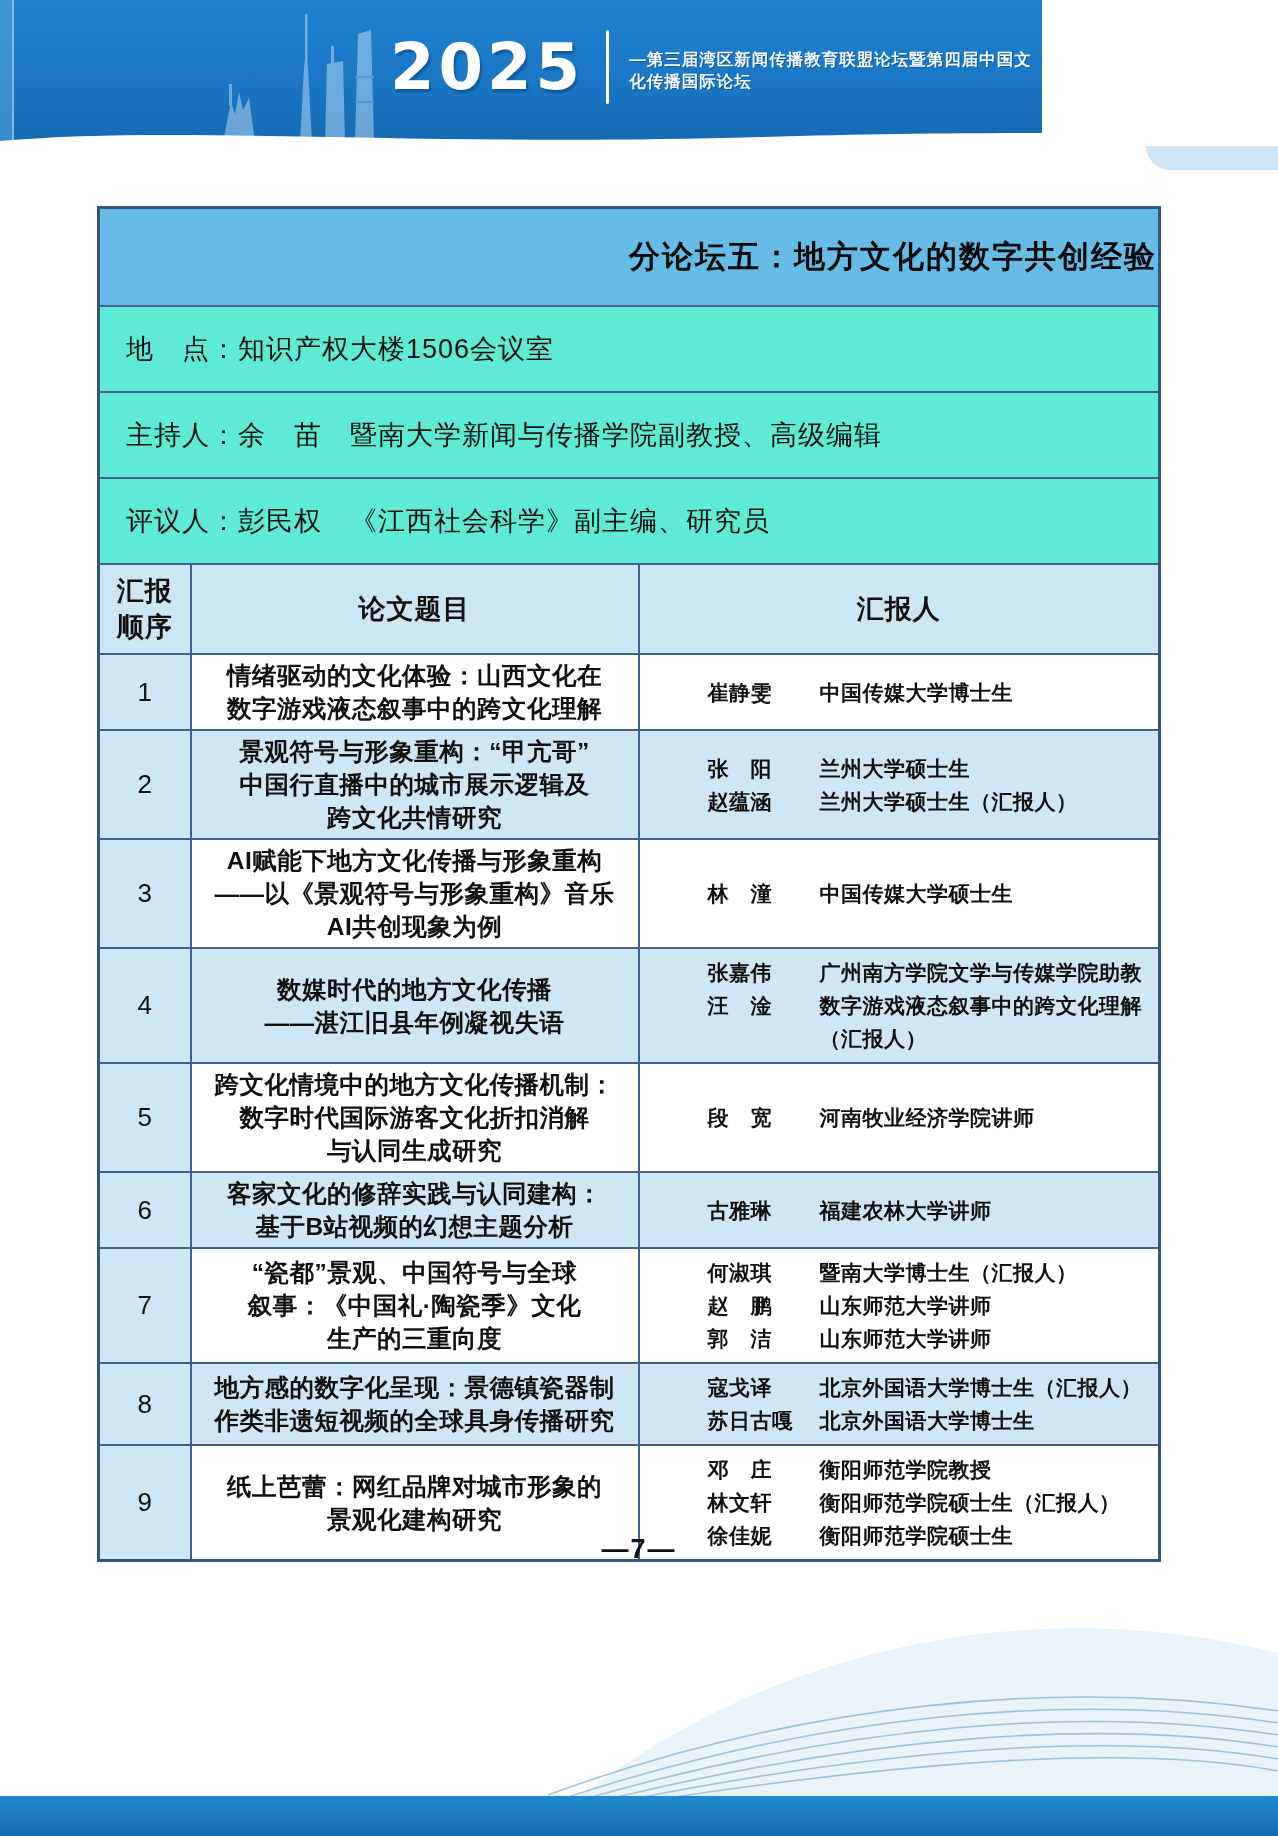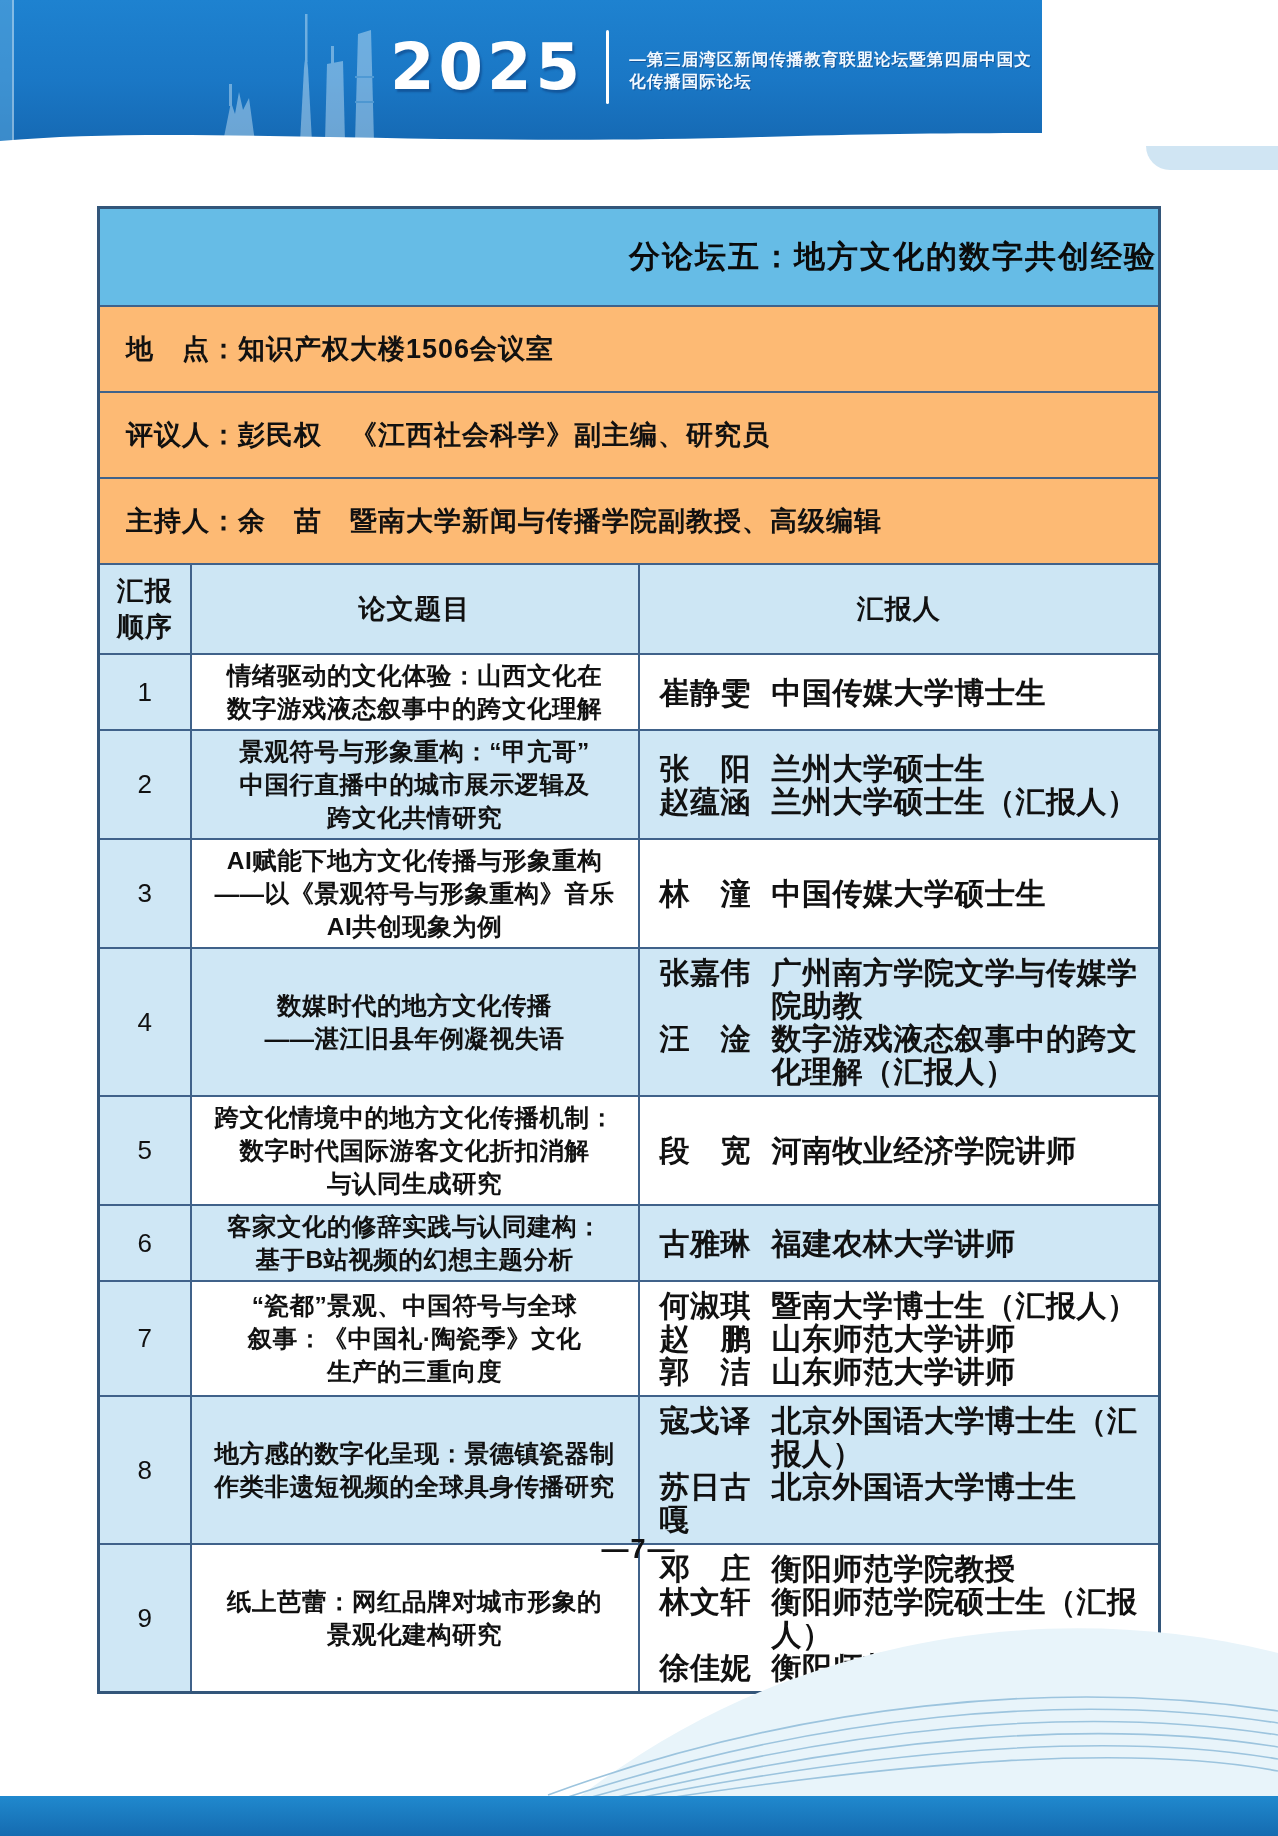--- a/index.html
+++ b/index.html
@@ -46,41 +46,41 @@
     position:absolute;left:97px;top:206px;width:1061px;
     border-collapse:collapse;table-layout:fixed;
     border:3px solid #33567a;
   }
   .program td,.program th{border:2px solid #40628a;}
   .session-title{
     background:#66bce6;height:94px;text-align:right;vertical-align:middle;
     font-size:31px;font-weight:bold;letter-spacing:2px;color:#0b0b0b;
   }
   .info{
-    background:#fdba74;font-size:27px;font-weight:700;letter-spacing:1px;
+    background:#5eead4;font-size:27px;font-weight:400;letter-spacing:1px;
     padding:24px 12px 24px 26px;vertical-align:middle;
   }
   .program th{
     background:#cde6f4;font-size:27px;font-weight:bold;letter-spacing:1px;
     text-align:center;vertical-align:middle;height:86px;
   }
   .th-order{white-space:pre-line;line-height:36px;}
   .col-order{
     background:#cfe7f5;text-align:center;vertical-align:middle;
     font-size:26px;font-weight:normal;
   }
   .col-title{
     background:#ffffff;text-align:center;vertical-align:middle;
     white-space:pre-line;font-size:24.5px;line-height:33px;font-weight:600;
     padding:4px 6px;letter-spacing:.5px;
   }
   .col-presenter{
     background:#ffffff;vertical-align:middle;padding:7px 8px 7px 20px;
   }
-  .presenter-line{display:flex;font-size:30px;line-height:33px;font-weight:600;letter-spacing:.5px;}
+  .presenter-line{display:flex;font-size:21px;line-height:33px;font-weight:600;letter-spacing:.5px;margin-left:48px;}
   .p-name{flex:0 0 112px;}
   .p-aff{flex:1;}
   tr.tint .col-title,tr.tint .col-presenter{background:#cfe7f5;}
   
   .page-number{
     position:absolute;top:1534px;left:0;width:1278px;text-align:center;
     font-size:27px;font-weight:600;letter-spacing:2px;color:#111;
   }
   .bottom-waves{position:absolute;right:0;bottom:38px;display:block;}
   .bottom-bar{
@@ -126,24 +126,24 @@
       <col style="width:521px">
     </colgroup>
   <tbody>
     <tr>
       <td colspan="3" class="session-title">分论坛五：地方文化的数字共创经验</td>
     </tr>
     <tr>
       <td colspan="3" class="info">地　点：知识产权大楼1506会议室</td>
     </tr>
     <tr>
+      <td colspan="3" class="info">主持人：余　苗　暨南大学新闻与传播学院副教授、高级编辑</td>
+    </tr>
+    <tr>
       <td colspan="3" class="info">评议人：彭民权　《江西社会科学》副主编、研究员</td>
-    </tr>
-    <tr>
-      <td colspan="3" class="info">主持人：余　苗　暨南大学新闻与传播学院副教授、高级编辑</td>
     </tr>
     <tr>
       <th class="th-order">汇报
 顺序</th>
       <th>论文题目</th>
       <th>汇报人</th>
     </tr>
 
     <tr class="data-row">
       <td class="col-order">1</td>

